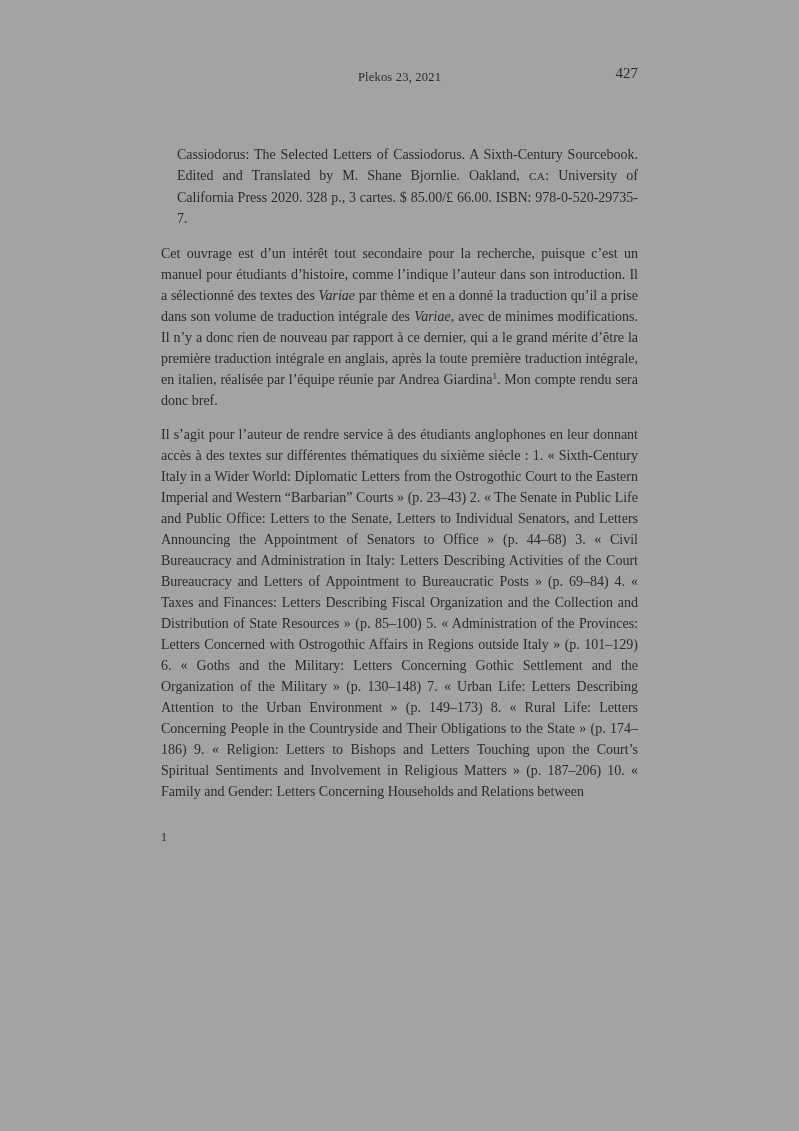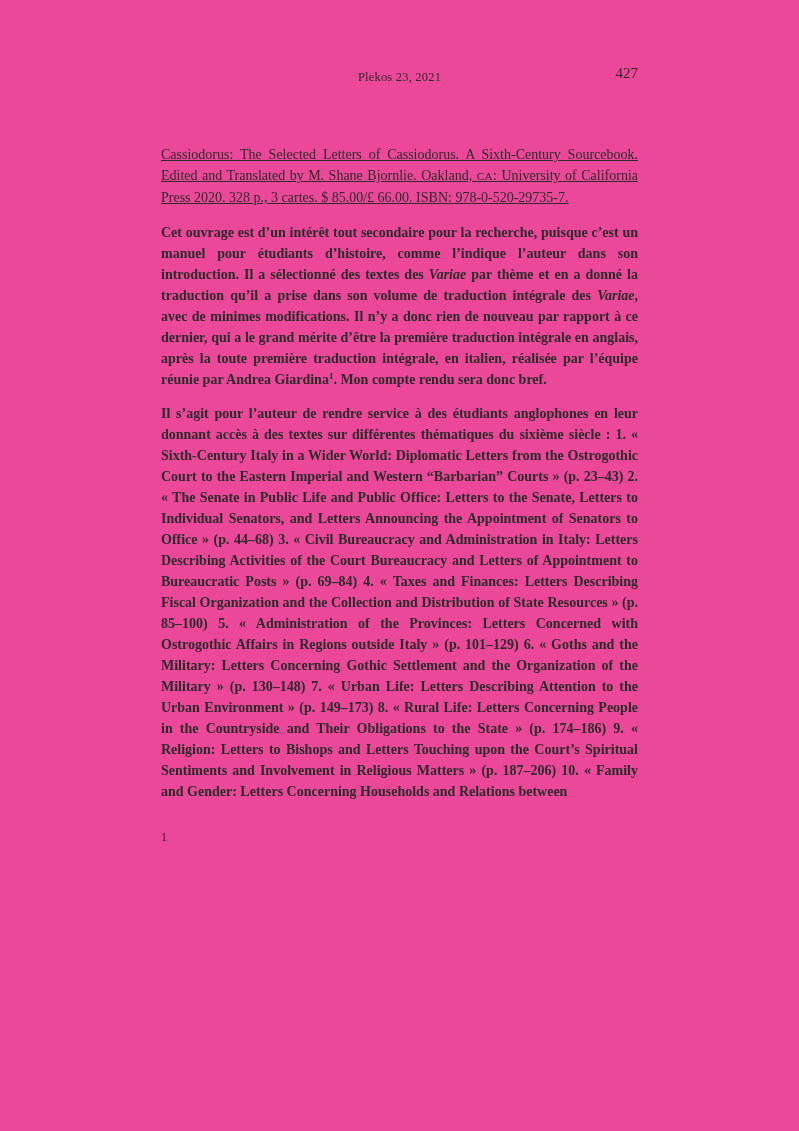--- a/index.html
+++ b/index.html
@@ -4,21 +4,21 @@
 <style>
   html, body {
     margin: 0;
     padding: 0;
     background: #ffffff;
   }
   .page {
     position: relative;
     width: 799px;
     height: 1131px;
-    background: #ec4899;
+    background: #a3a3a3;
     overflow: hidden;
     font-family: "Liberation Serif", "DejaVu Serif", serif;
     color: #2b2b2b;
   }
   .running-header {
     position: absolute;
     top: 70px;
     left: 0;
     width: 100%;
     text-align: center;
@@ -34,30 +34,28 @@
   .content {
     position: absolute;
     top: 144px;
     left: 161px;
     width: 477px;
     font-size: 14px;
     line-height: 21px;
     text-align: justify;
   }
   .review-heading {
-    margin: 0 0 14px 0;
-    text-decoration: underline;
+    margin: 0 0 14px 16px;
   }
   .smallcaps {
     font-size: 11.2px;
     letter-spacing: 0.4px;
   }
   .body-para {
     margin: 8px 0 13px 0;
-    font-weight: bold;
   }
   .body-para:last-of-type {
     margin-bottom: 0;
   }
   .italic { font-style: italic; }
   sup.fn-ref {
     font-size: 9px;
     line-height: 0;
     vertical-align: 5px;
   }

